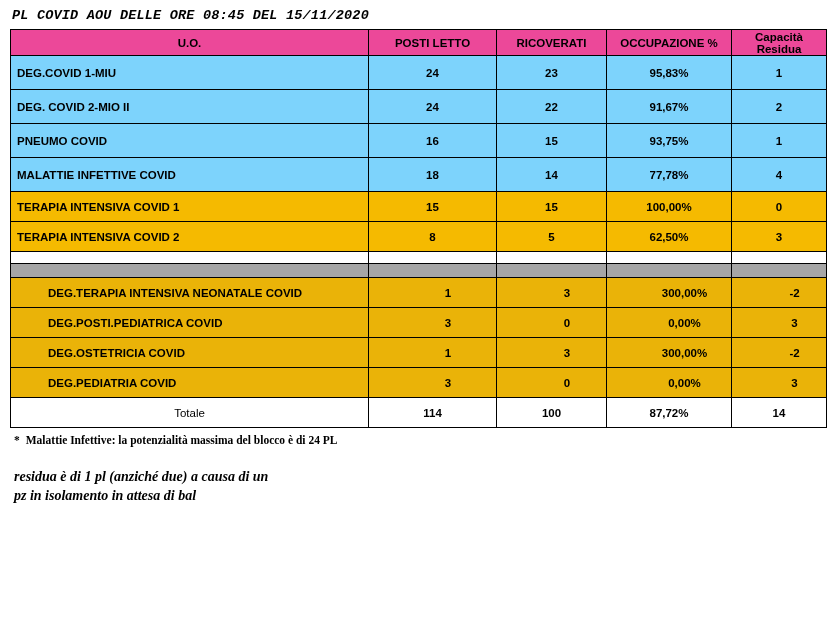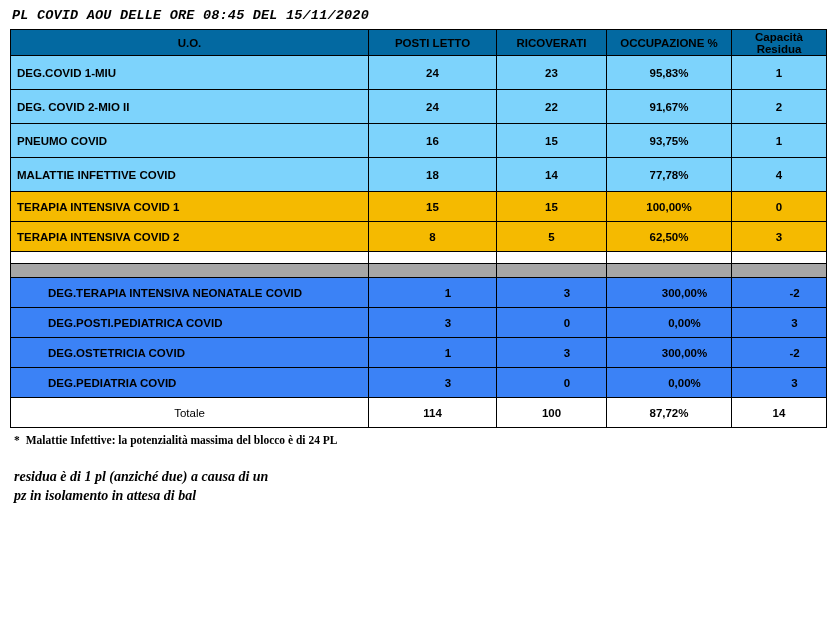--- a/index.html
+++ b/index.html
@@ -47,38 +47,38 @@
     white-space: nowrap;
   }
   col.c-uo      { width: 358px; }
   col.c-pl      { width: 128px; }
   col.c-ric     { width: 110px; }
   col.c-occ     { width: 125px; }
   col.c-cap     { width: 95px; }
 
   thead td {
     text-align: center;
-    background: #0369a1;
+    background: #ec4899;
     height: 34px;
     font-weight: normal;
     font-size: 11.5px;
   }
 
   td.label {
     text-align: left;
     font-weight: bold;
   }
   td.num {
     text-align: center;
     font-weight: bold;
   }
   tr.green td { background: #7dd3fc; height: 34px; }
   tr.orange td { background: #f5ba00; height: 30px; }
   tr.cyan td { background: #ccffff; height: 34px; }
-  tr.grey td { background: #3b82f6; height: 30px; padding-left: 37px; }
+  tr.grey td { background: #eab308; height: 30px; padding-left: 37px; }
   tr.spacer-grey td { background: #a6a6a6; height: 14px; }
   tr.spacer-white td { background: #ffffff; height: 12px; }
   tr.total td { background: #ffffff; height: 30px; }
   tr.total td.label { text-align: center; font-weight: normal; }
 
   .footnote {
     font-family: "Liberation Serif", serif;
     font-size: 11.5px;
     font-weight: bold;
     margin: 6px 0 0 4px;

